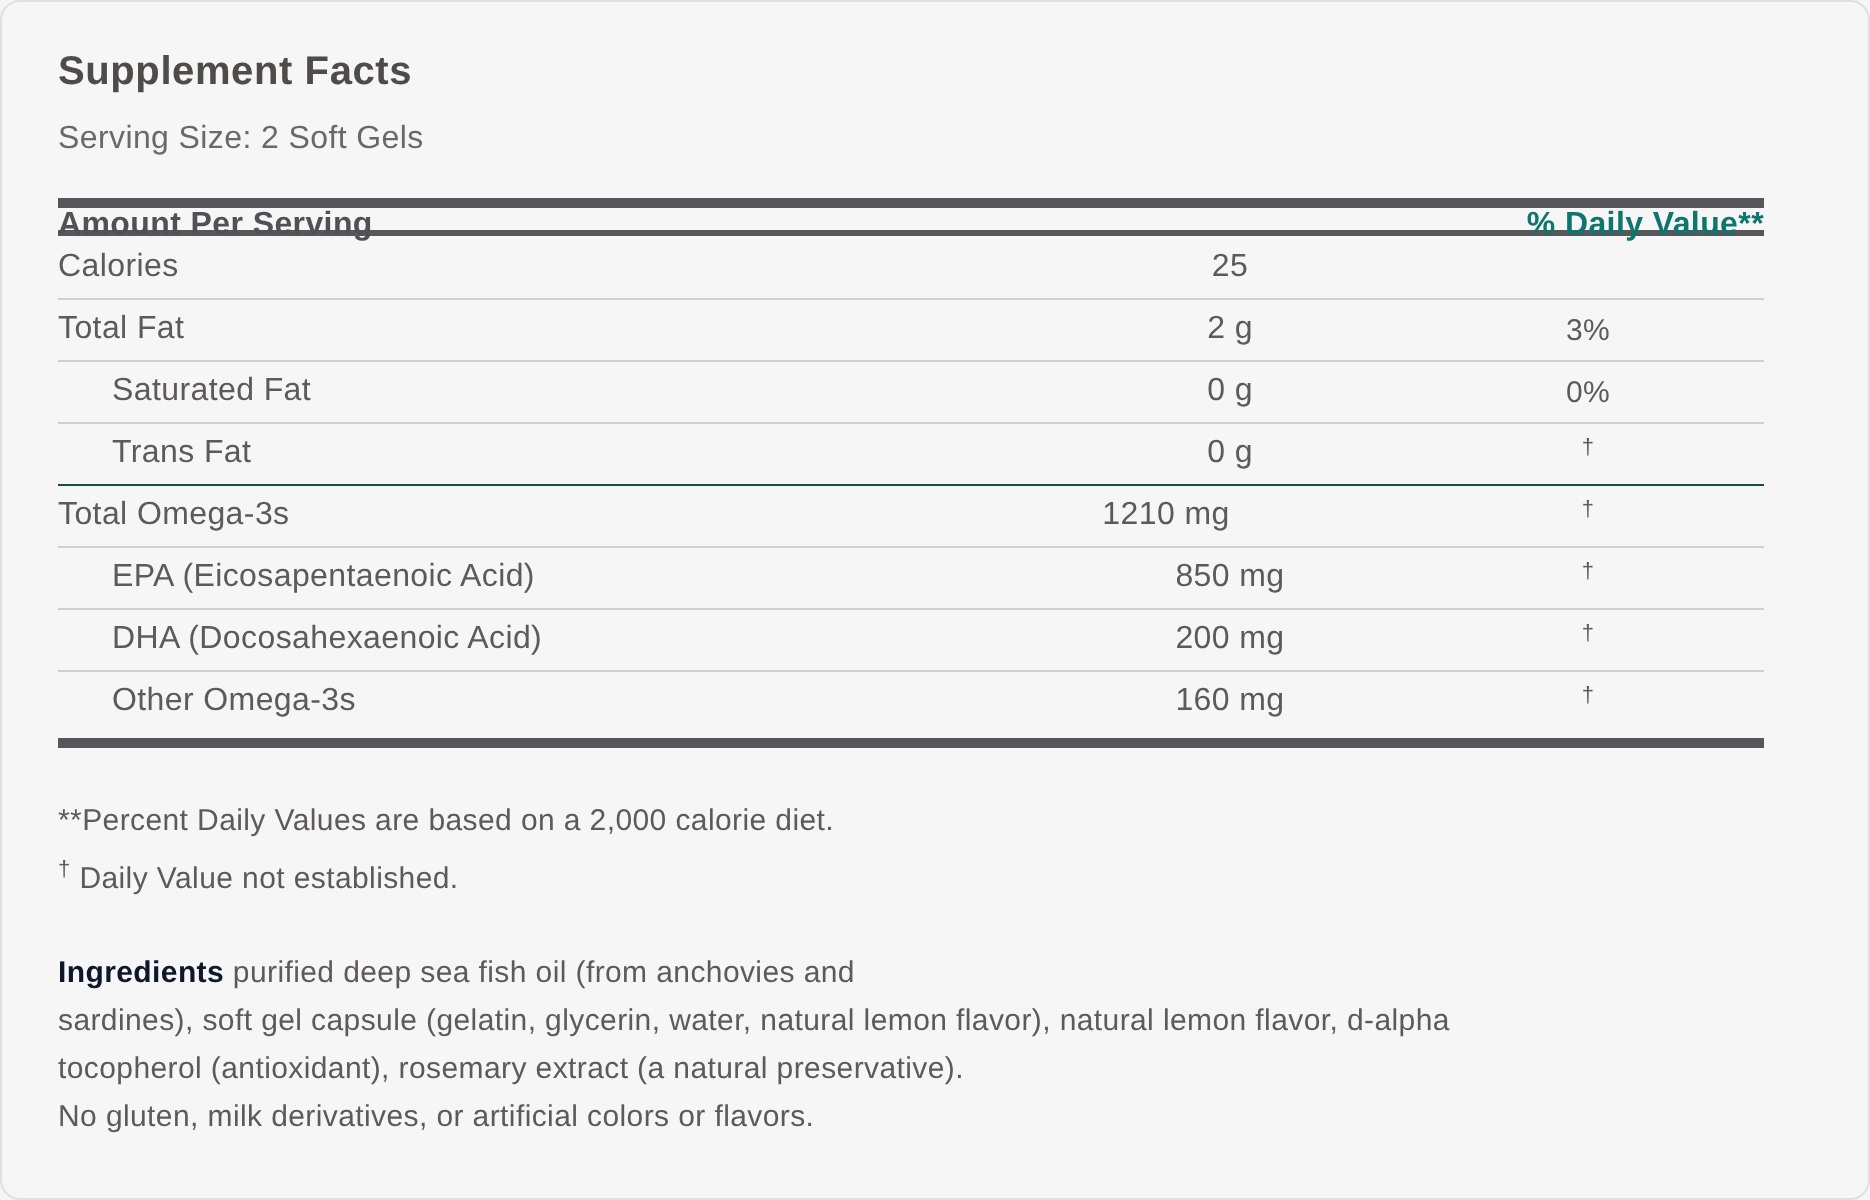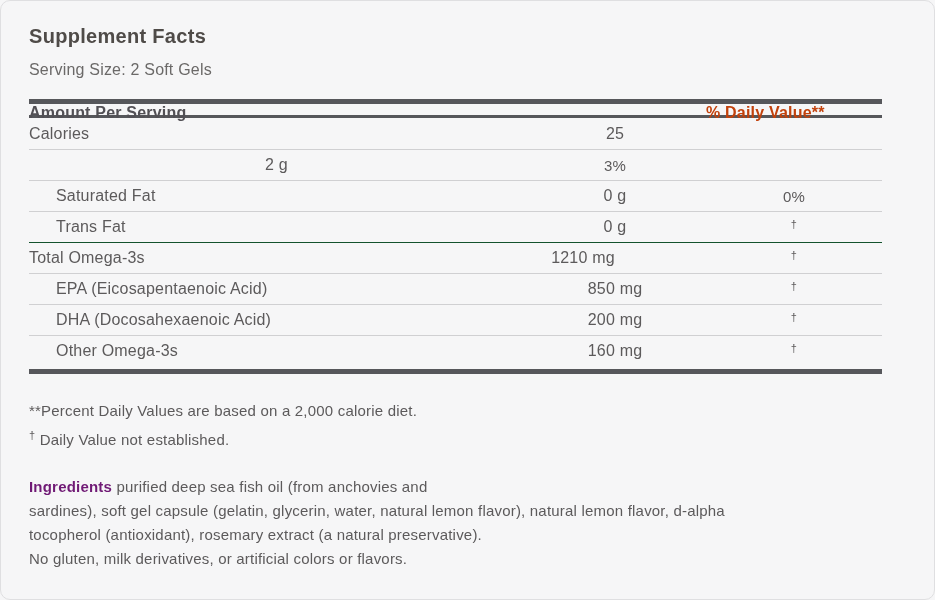--- a/index.html
+++ b/index.html
@@ -43,22 +43,22 @@
   }
   .header-label {
     font-weight: bold;
     font-size: 16px;
     color: #525055;
     letter-spacing: 0.2px;
   }
   .header-dv {
     font-weight: bold;
     font-size: 16px;
-    color: #c2410c;
-    text-align: left;
+    color: #0f766e;
+    text-align: right;
     letter-spacing: 0.2px;
     grid-column: 3;
   }
 
   .row {
     display: grid;
     grid-template-columns: 1fr 182px 176px;
     align-items: center;
     height: 31px;
     border-top: 1px solid #d0d0d2;
@@ -83,21 +83,21 @@
   .fn-dagger { font-size: 11px; }
 
   .ingredients {
     margin-top: 23px;
     font-size: 15px;
     line-height: 24px;
     color: #5c5a5b;
     letter-spacing: 0.2px;
   }
   .ingredients p { margin: 0; }
-  .ingredients strong { color: #701a75; }
+  .ingredients strong { color: #0f172a; }
 </style>
 </head>
 <body>
 
 <div class="card">
 
   <h1 class="title">Supplement Facts</h1>
   <p class="serving">Serving Size: 2 Soft Gels</p>
 
   <div class="table">
@@ -108,20 +108,21 @@
       <div class="header-dv">% Daily Value**</div>
     </div>
 
     <div>
         <div class="row first">
           <div class="label">Calories</div>
           <div class="amount">25</div>
           <div class="dv"></div>
         </div>
         <div class="row">
+          <div class="label">Total Fat</div>
           <div class="amount">2 g</div>
           <div class="dv">3%</div>
         </div>
         <div class="row">
           <div class="label indent">Saturated Fat</div>
           <div class="amount">0 g</div>
           <div class="dv">0%</div>
         </div>
         <div class="row">
           <div class="label indent">Trans Fat</div>

